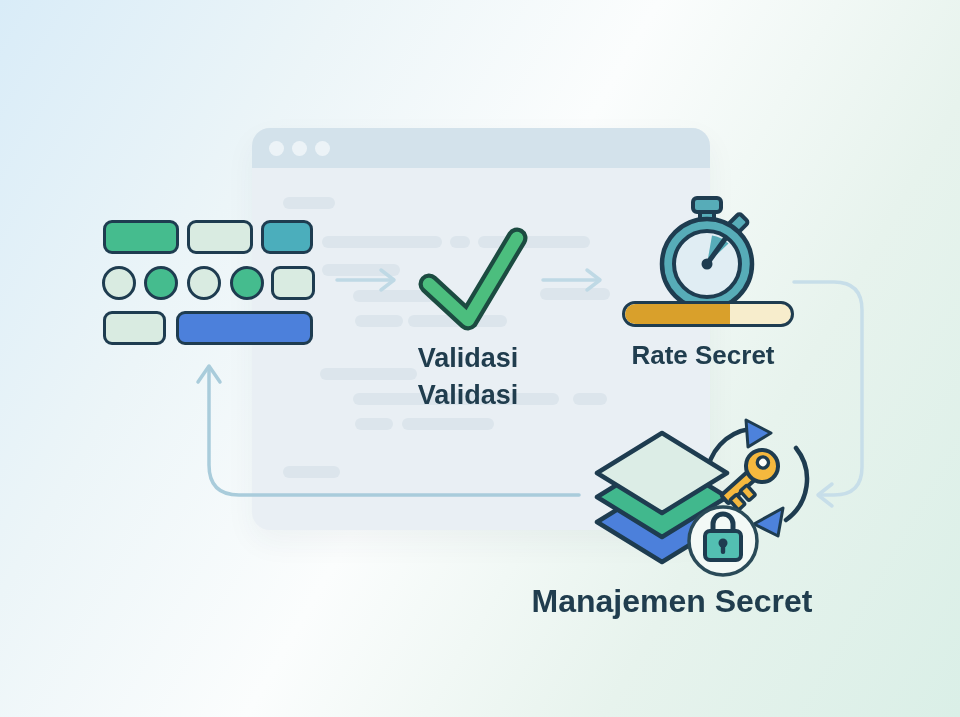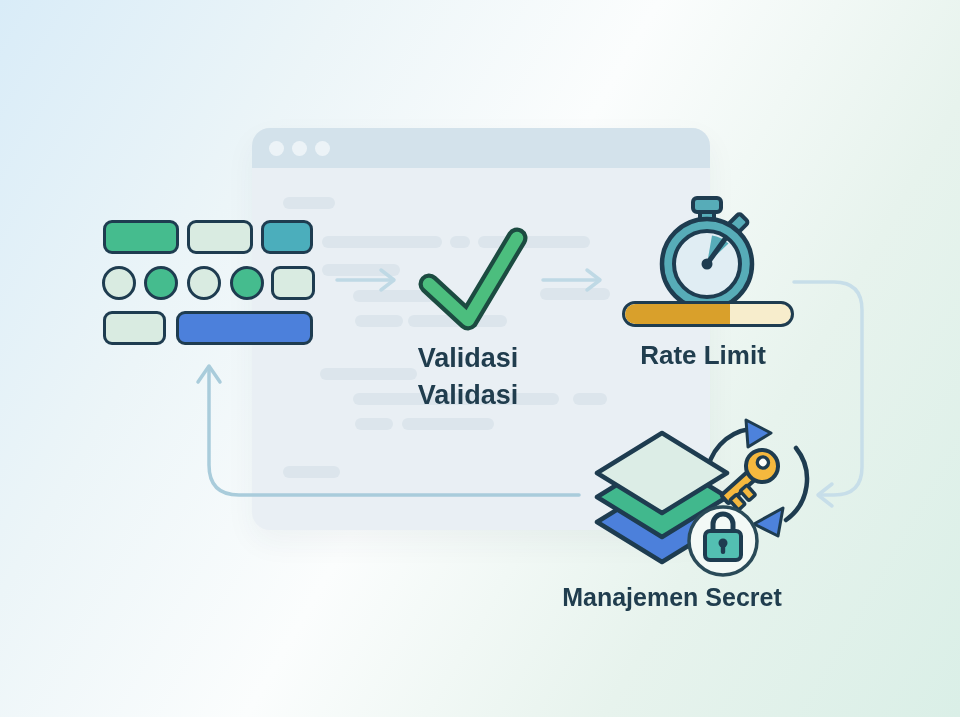--- a/index.html
+++ b/index.html
@@ -106,21 +106,21 @@
     <rect x="120" y="23" width="13" height="17" rx="3" fill="#57acb8" stroke="#1e3c50" stroke-width="4" transform="rotate(45 126 31)"></rect>
     <circle cx="95" cy="72" r="45" fill="#57acb8" stroke="#1e3c50" stroke-width="4.5"></circle>
     <circle cx="95" cy="72" r="33" fill="#e0edf3" stroke="#1e3c50" stroke-width="4"></circle>
     <path d="M95 72 L100 43.5 A29 29 0 0 1 116.5 51.5 Z" fill="#57acb8"></path>
     <line x1="95" y1="72" x2="113" y2="47" stroke="#1e3c50" stroke-width="5" stroke-linecap="round"></line>
     <circle cx="95" cy="72" r="5.5" fill="#1e3c50"></circle>
   </svg>
   <div class="progress-pill">
     <div class="progress-fill" style="width: 63%;"></div>
   </div>
-  <div class="label" style="left:613px;top:340px;width:180px;font-size:26px">Rate Limit</div>
+  <div class="label" style="left:613px;top:340px;width:180px;font-size:26px">Rate Secret</div>
 
   <svg class="abs" style="left:580px;top:418px" width="240" height="172" viewBox="0 0 240 172">
 
     <g>
       <path d="M127 58 A50 50 0 0 1 170 11" fill="none" stroke="#1e3c50" stroke-width="4.5" stroke-linecap="round"></path>
       <path d="M216 30 A50 50 0 0 1 206 102" fill="none" stroke="#1e3c50" stroke-width="4.5" stroke-linecap="round"></path>
       <polygon points="166,2 191,15 168,29" fill="#4d82dc" stroke="#1e3c50" stroke-width="3" stroke-linejoin="round"></polygon>
       <polygon points="203,90 198,118 174,106" fill="#4d82dc" stroke="#1e3c50" stroke-width="3" stroke-linejoin="round"></polygon>
     </g>
 
@@ -139,15 +139,15 @@
     </g>
 
     <g>
       <circle cx="143" cy="123" r="34" fill="#f3f9f6" stroke="#2a4a58" stroke-width="3.5"></circle>
       <path d="M133 115 V106 a10 10 0 0 1 20 0 V115" fill="none" stroke="#1e3c50" stroke-width="5"></path>
       <rect x="125" y="113" width="36" height="29" rx="5" fill="#53bfb2" stroke="#1e3c50" stroke-width="4"></rect>
       <circle cx="143" cy="125" r="4.5" fill="#1e3c50"></circle>
       <rect x="140.8" y="127" width="4.4" height="9" rx="2" fill="#1e3c50"></rect>
     </g>
   </svg>
-  <div class="label" style="left:492px;top:583px;width:360px;font-size:25px">Manajemen Secret</div>
+  <div class="label" style="left:492px;top:583px;width:360px;font-size:32px">Manajemen Secret</div>
 
 </div>
 
 </body></html>

